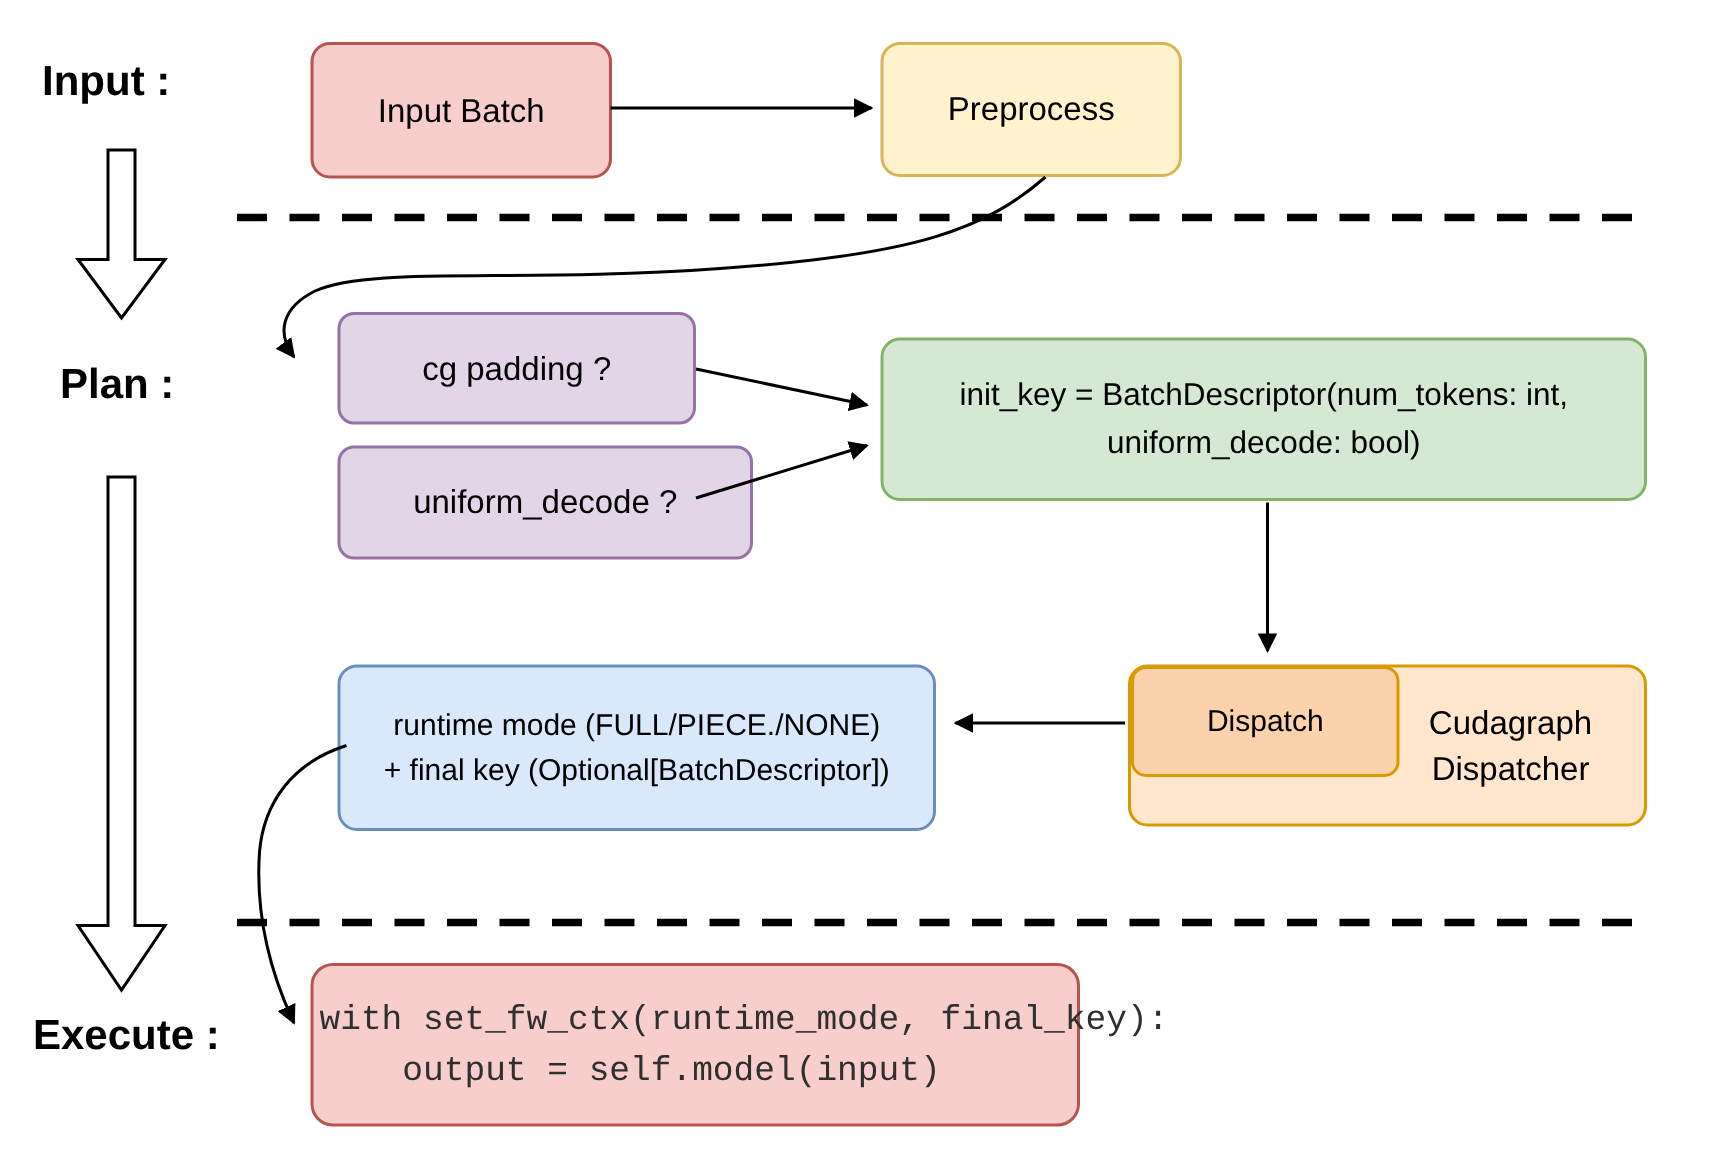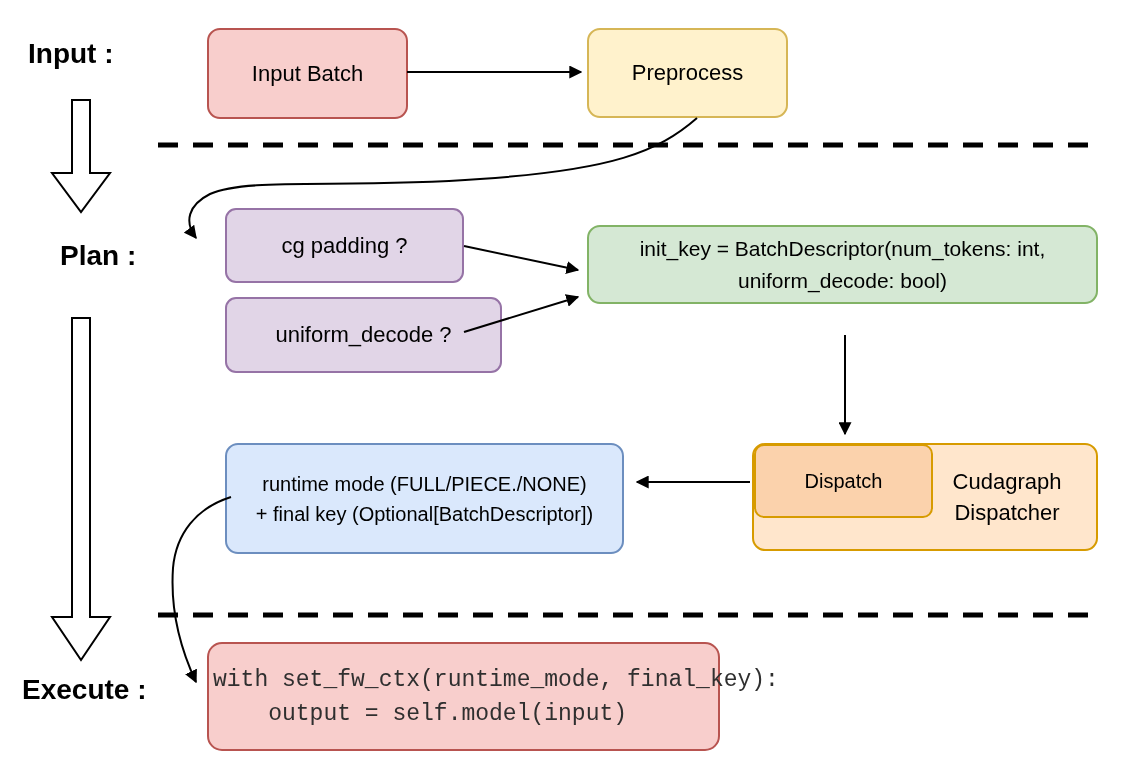--- a/index.html
+++ b/index.html
@@ -42,21 +42,21 @@
   }
   #node-cg-padding {
     left: 225px; top: 208px; width: 239px; height: 75px;
     background: #e1d5e7; border-color: #9673a6; font-size: 22px; border-radius: 11px; text-align: right;
   }
   #node-uniform-decode {
     left: 225px; top: 297px; width: 277px; height: 76px;
     background: #e1d5e7; border-color: #9673a6; font-size: 22px; border-radius: 11px;
   }
   #node-init-key {
-    left: 587px; top: 225px; width: 511px; height: 79px;
+    left: 587px; top: 225px; width: 511px; height: 109px;
     background: #d5e8d4; border-color: #82b366; font-size: 21px; line-height: 32px;
   }
   #node-runtime-mode {
     left: 225px; top: 443px; width: 399px; height: 111px;
     background: #dae8fc; border-color: #6c8ebf; font-size: 20px; line-height: 30px;
   }
   #node-cudagraph-dispatcher {
     left: 752px; top: 443px; width: 346px; height: 108px;
     background: #ffe6cc; border-color: #d79b00; font-size: 22px; line-height: 31px;
     justify-content: center; align-items: flex-end;
@@ -80,21 +80,21 @@
     position: absolute; left: 0; top: 0;
     pointer-events: none; z-index: 3;
   }
 </style>
 </head>
 <body>
 
 <div id="canvas">
 
   <div class="section-label" style="left:28px; top:38px;">Input :</div>
-  <div class="section-label" style="left:40px; top:240px;margin-left:20px;">Plan :</div>
+  <div class="section-label" style="left:40px; top:240px;">Plan :</div>
   <div class="section-label" style="left:22px; top:674px;">Execute :</div>
 
   <div class="node" id="node-input-batch">
     <span class="ln">Input Batch</span>
   </div>
 
   <div class="node" id="node-preprocess">
     <span class="ln">Preprocess</span>
   </div>
 

